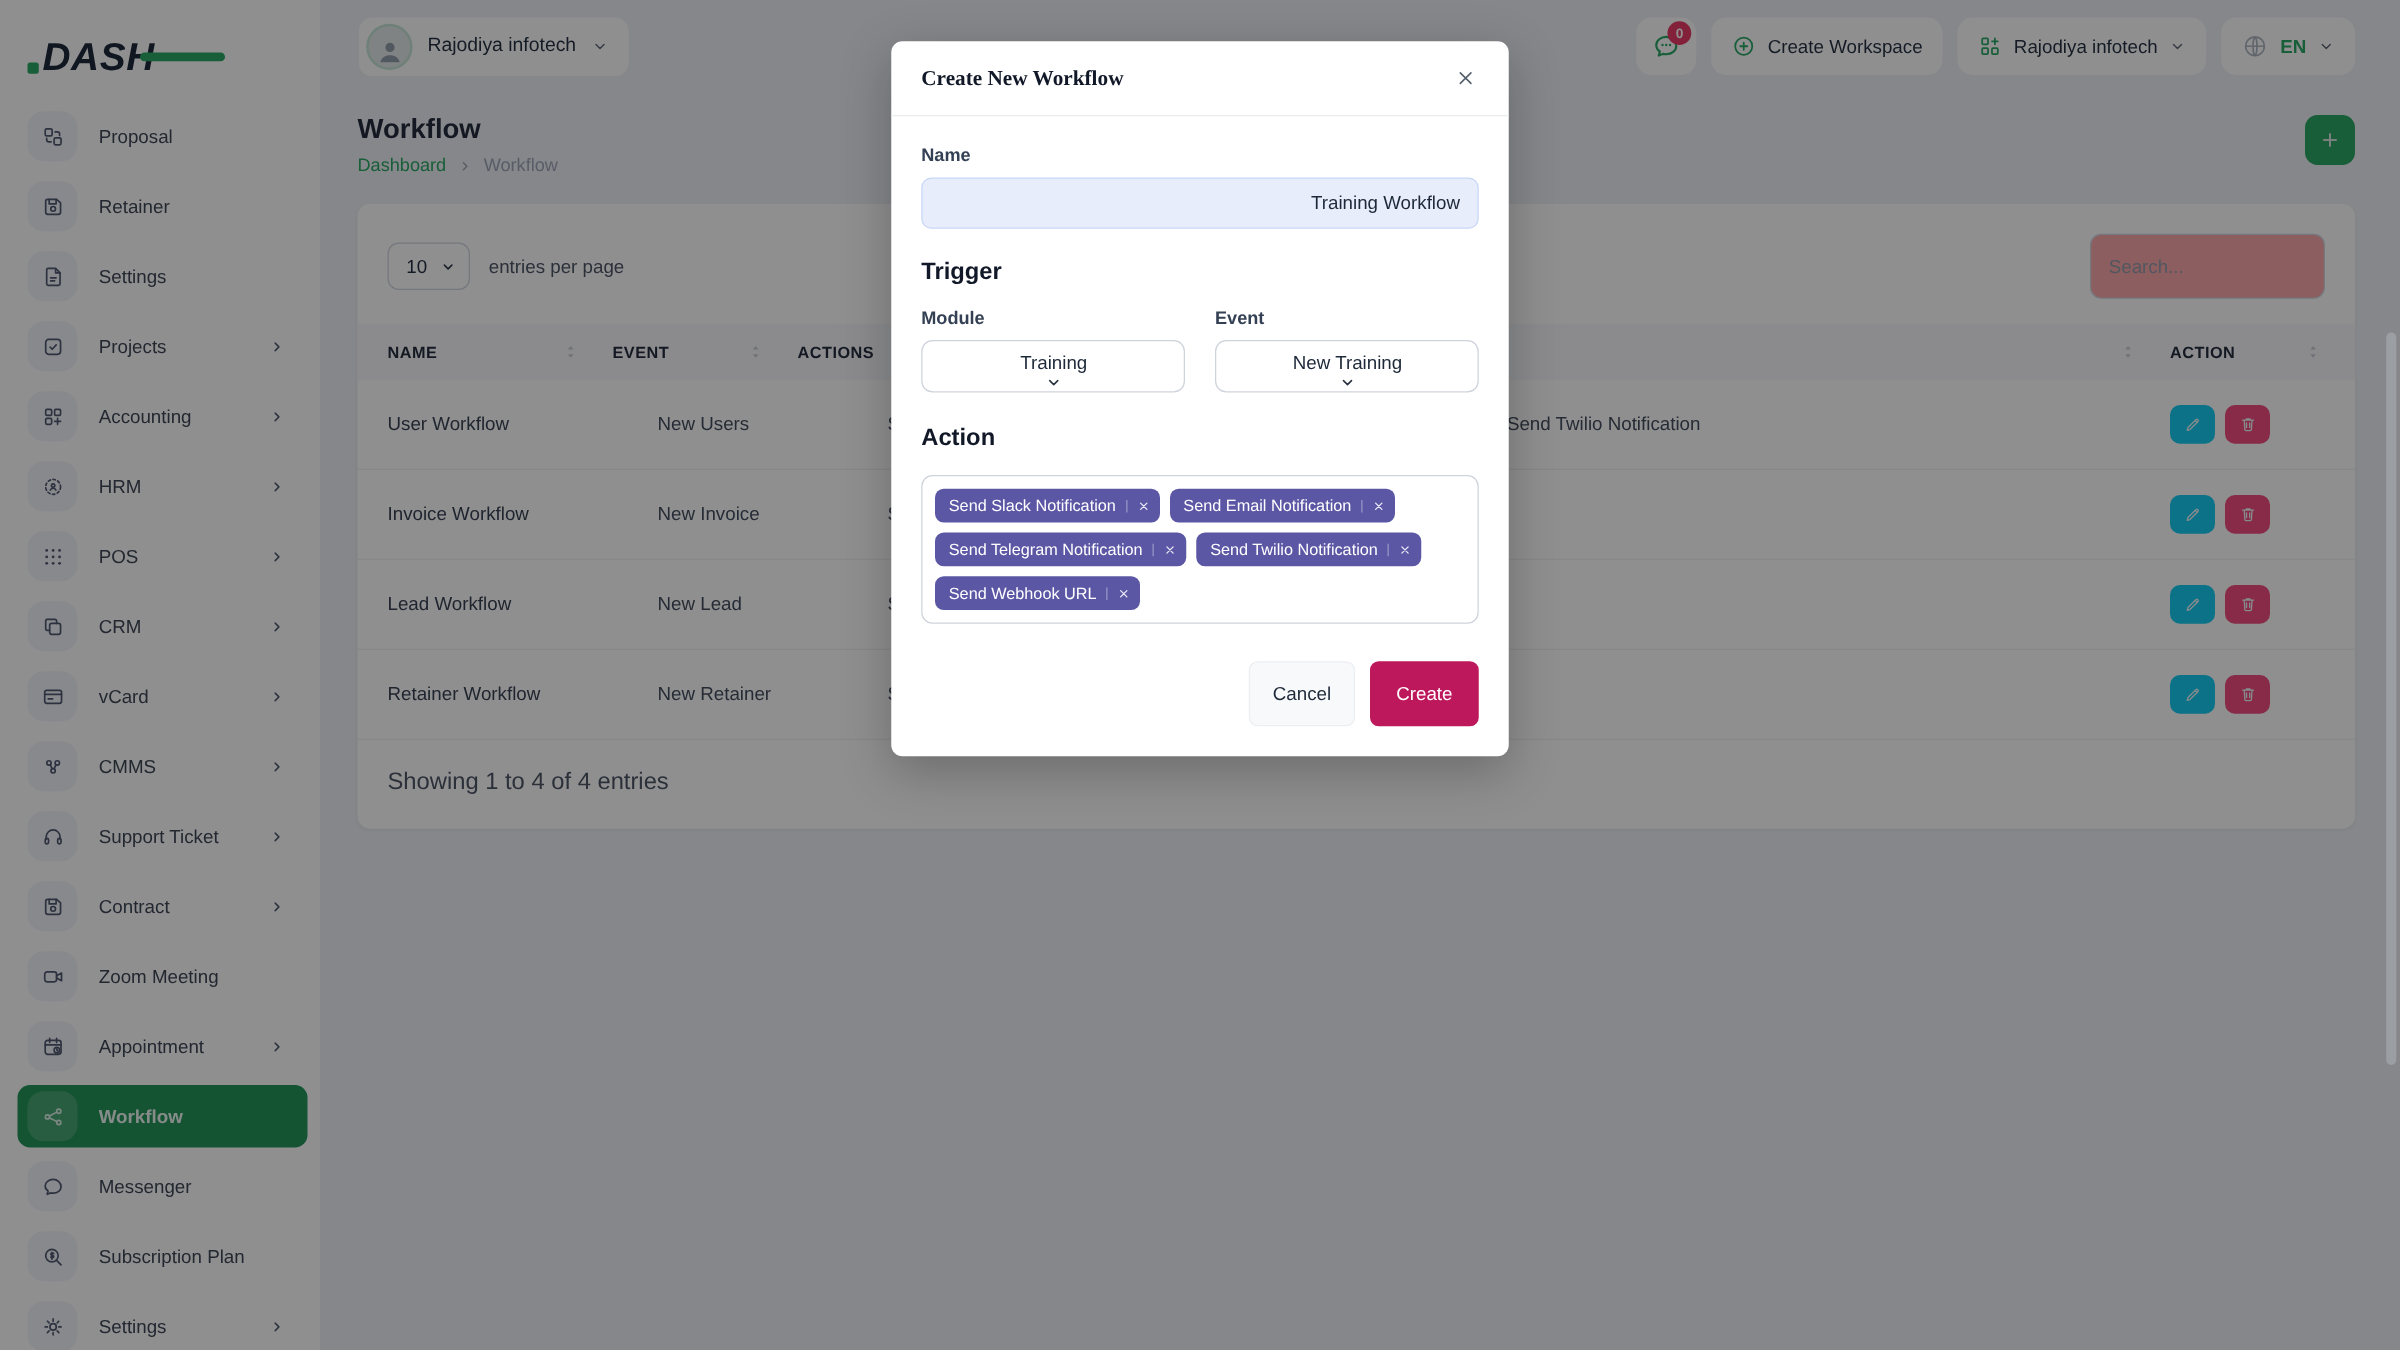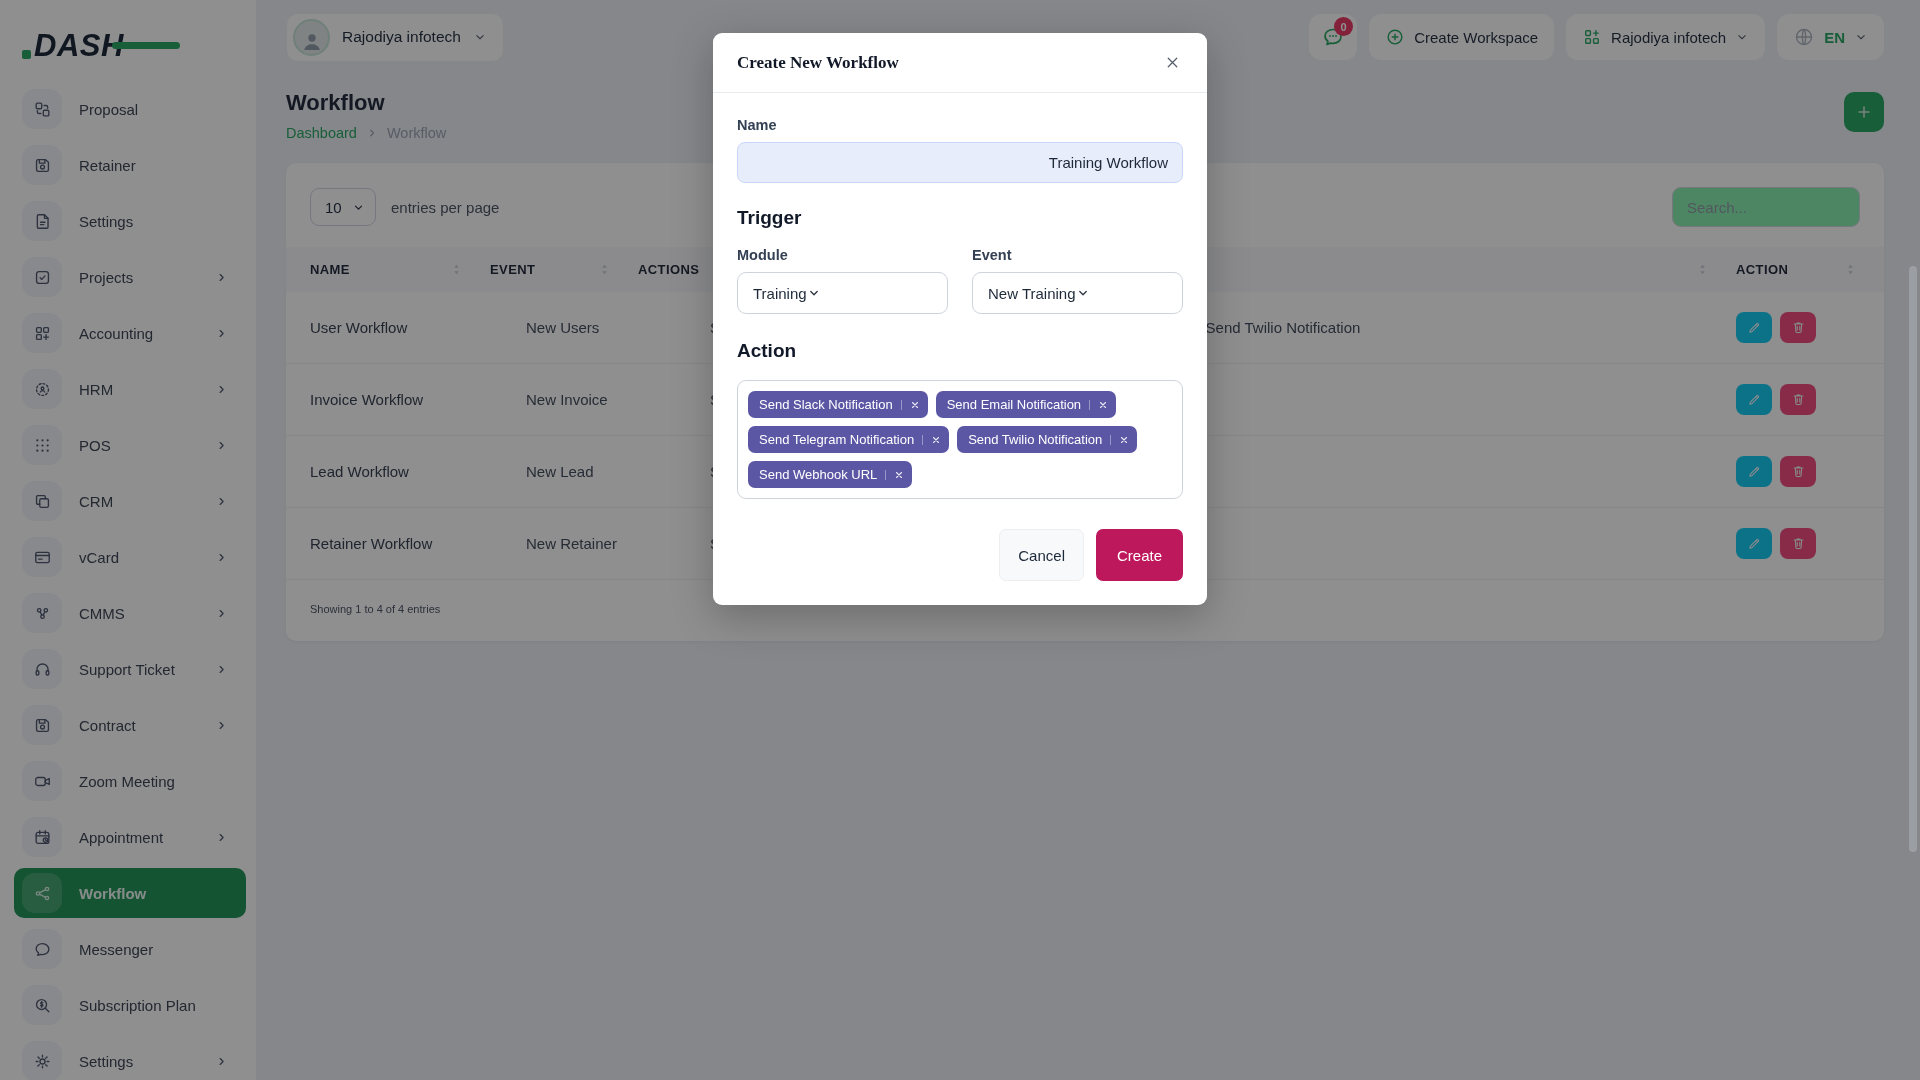--- a/index.html
+++ b/index.html
@@ -50,56 +50,56 @@
   .bc-sep { color:#9aa3ae; } .bc-sep svg { width:12px; height:12px; }
   .bc-current { color:#98a2b3; }
   .add-btn { width:40px; height:40px; border:none; border-radius:10px; background:#23a55e; color:#d7e4dc; display:flex; align-items:center; justify-content:center; cursor:pointer; margin-top:2px; }
   .add-btn svg { width:18px; height:18px; }
 
   .card { margin-top:22px; background:#fff; border-radius:10px; box-shadow:0 1px 3px rgba(16,24,40,.05); }
   .card-controls { display:flex; align-items:center; padding:24px 24px 20px; }
   .mini-select { display:flex; align-items:center; justify-content:space-between; width:66px; height:38px; border:1px solid #cfd4dc; border-radius:9px; padding:0 10px 0 14px; font-size:15px; cursor:pointer; color:#1d2939; }
   .mini-select svg { width:13px; height:13px; color:#2b3442; }
   .controls-label { margin-left:15px; font-size:15px; color:#47505f; }
-  .search { margin-left:auto; width:188px; height:40px; border:1px solid #cfd4dc; border-radius:9px; padding:0 14px; font-size:15px; font-family:inherit; color:#1d2939; background:#86efac; }
+  .search { margin-left:auto; width:188px; height:52px; border:1px solid #cfd4dc; border-radius:9px; padding:0 14px; font-size:15px; font-family:inherit; color:#1d2939; background:#fca5a5; }
   .search::placeholder { color:#8d97a5; }
 
   .tbl-head, .tbl-row { display:grid; grid-template-columns:204px 148px 1fr 148px; align-items:center; }
   .tbl-head { background:#f7f8fa; }
   .th { display:flex; align-items:center; justify-content:space-between; padding:15px 26px 15px 0; }
   .th:first-child { padding-left:24px; }
   .th-label { font-size:13px; font-weight:700; color:#1b2434; letter-spacing:.4px; }
   .sort svg { width:15px; height:15px; }
   .tbl-row { border-bottom:1px solid #eef0f3;gap:36px; }
   .tbl-row:first-of-type { border-top:1px solid #eef0f3; }
   .td { font-size:15px; color:#3e4857; padding:20px 0; white-space:nowrap; }
   .td.name { padding-left:24px; color:#313b4b; }
   .td.acts { overflow:visible; }
   .td.actionbtns { display:flex; gap:8px; padding-right:20px; }
   .act { width:36px; height:31px; border:none; border-radius:8px; display:flex; align-items:center; justify-content:center; color:#eef7f8; cursor:pointer; }
   .act svg { width:15px; height:15px; }
   .act.edit { background:#0dcaf0; }
   .act.del  { background:#f1467b; }
-  .card-footer { padding:23px 24px 26px; font-size:11px; color:#47505f; }
+  .card-footer { padding:23px 24px 26px; font-size:19px; color:#47505f; }
 
   
   .overlay { position:fixed; inset:0; background:rgba(10,10,12,.46); z-index:10; }
   .scroll-thumb { position:fixed; right:3px; top:266px; width:8px; height:586px; border-radius:4px; background:#9b9ea3; z-index:15; }
   .modal { position:fixed; left:713px; top:33px; width:494px; background:#fff; border-radius:9px; z-index:20; box-shadow:0 12px 40px rgba(0,0,0,.25); }
   .modal-header { display:flex; align-items:center; justify-content:space-between; padding:19px 24px; border-bottom:1px solid #e9ecef;font-family:Liberation Serif, serif; }
   .modal-title { font-size:17px; font-weight:700; color:#111827; }
   .modal-close { border:none; background:none; color:#55606c; cursor:pointer; padding:2px; }
   .modal-close svg { width:17px; height:17px; }
   .modal-body { padding:24px; }
   .f-label { display:block; font-size:14.5px; font-weight:600; color:#344054; margin-bottom:9px; }
   .name-input { width:100%; height:41px; background:#e8edfb; border:1px solid #c8d6f7; border-radius:8px; padding:0 14px; font-size:15px; font-family:inherit; color:#1d2939; margin-bottom:24px;text-align:right; }
   .sec-heading { font-size:19px; font-weight:700; color:#111827; margin:0 0 18px; }
   .row2 { display:flex; gap:24px; margin-bottom:26px; }
   .field { flex:1; }
-  .select { display:flex; align-items:center; justify-content:flex-start; height:42px; border:1px solid #cfd4dc; border-radius:9px; padding:0 14px 0 15px; font-size:15px; color:#1d2939; cursor:pointer; background:#fff; }
+  .select { display:flex; align-items:center; justify-content:flex-end; height:42px; border:1px solid #cfd4dc; border-radius:9px; padding:0 14px 0 15px; font-size:15px; color:#1d2939; cursor:pointer; background:#fff;flex-direction:column; }
   .select svg { width:14px; height:14px; color:#2b3442; }
   .tagbox { display:flex; flex-wrap:wrap; align-content:flex-start; gap:8px; min-height:112px; border:1px solid #cfd4dc; border-radius:9px; padding:10px; margin-bottom:30px; }
   .tag { display:inline-flex; align-items:center; background:#5c57a5; color:#fff; border-radius:7px; padding:6px 8px 6px 11px; font-size:13px; height:27px; }
   .tag-x { display:inline-flex; align-items:center; margin-left:8px; padding-left:8px; border-left:1px solid rgba(255,255,255,.38); cursor:pointer; color:#e8e7f5; }
   .tag-x svg { width:10px; height:10px; }
   .modal-footer { display:flex; justify-content:flex-end; gap:12px; }
   .btn { height:52px; padding:0 18px; border-radius:7px; font-size:15px; font-family:inherit; cursor:pointer; }
   .btn-cancel { background:#f8f9fa; border:1px solid #eceef1; color:#1d2939; }
   .btn-create { background:#be185d; border:3px solid #be185d; color:#fff; }
 </style>

